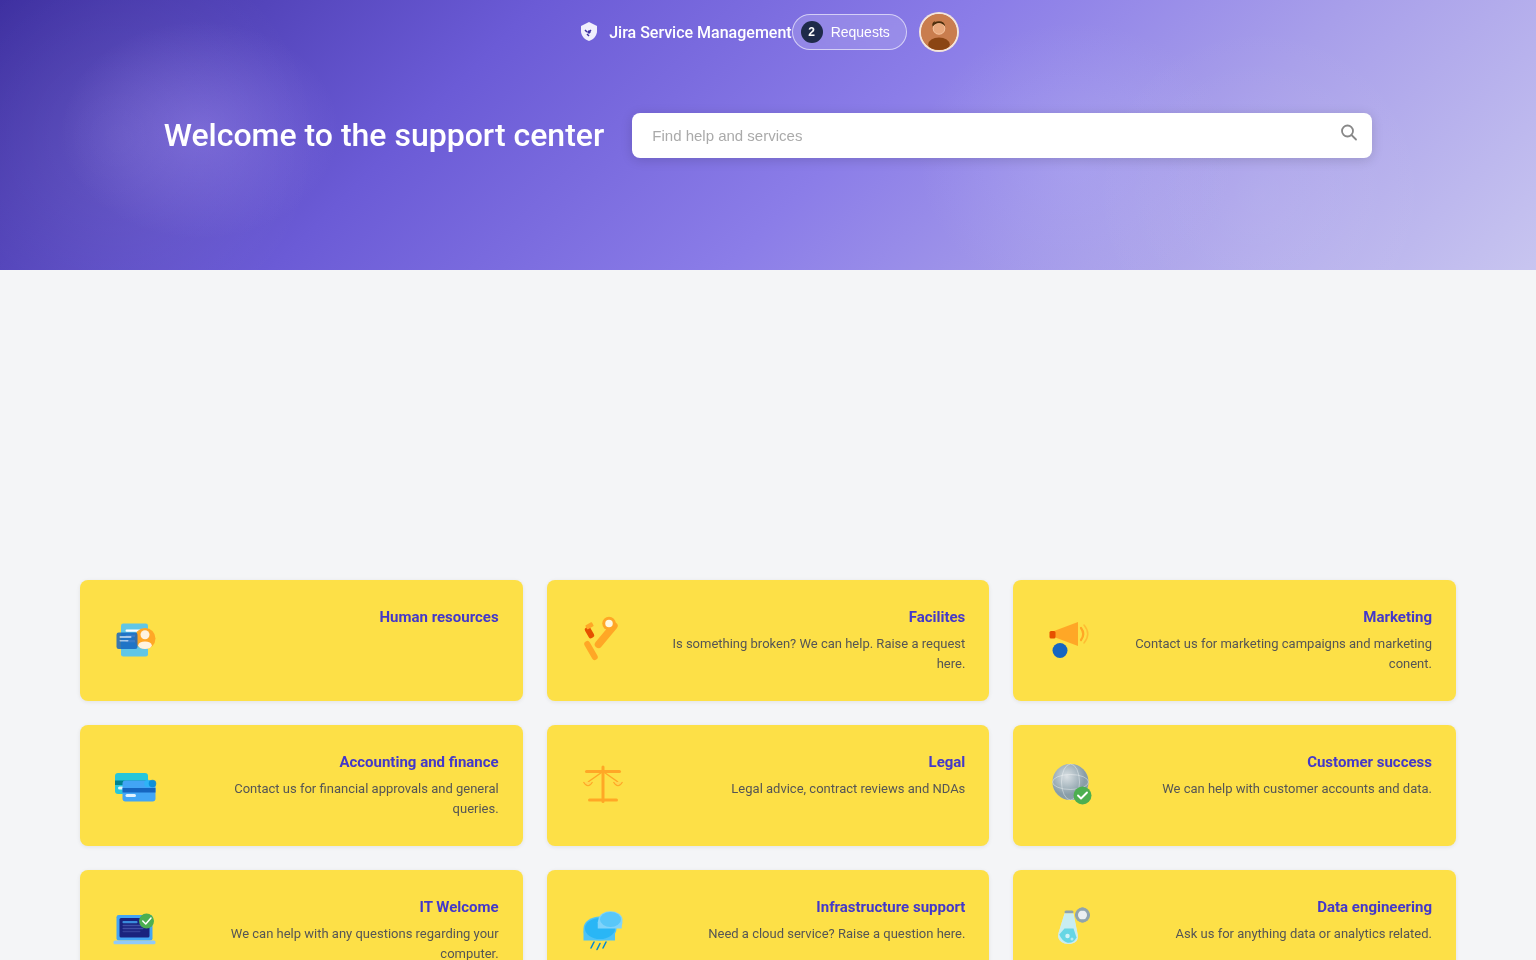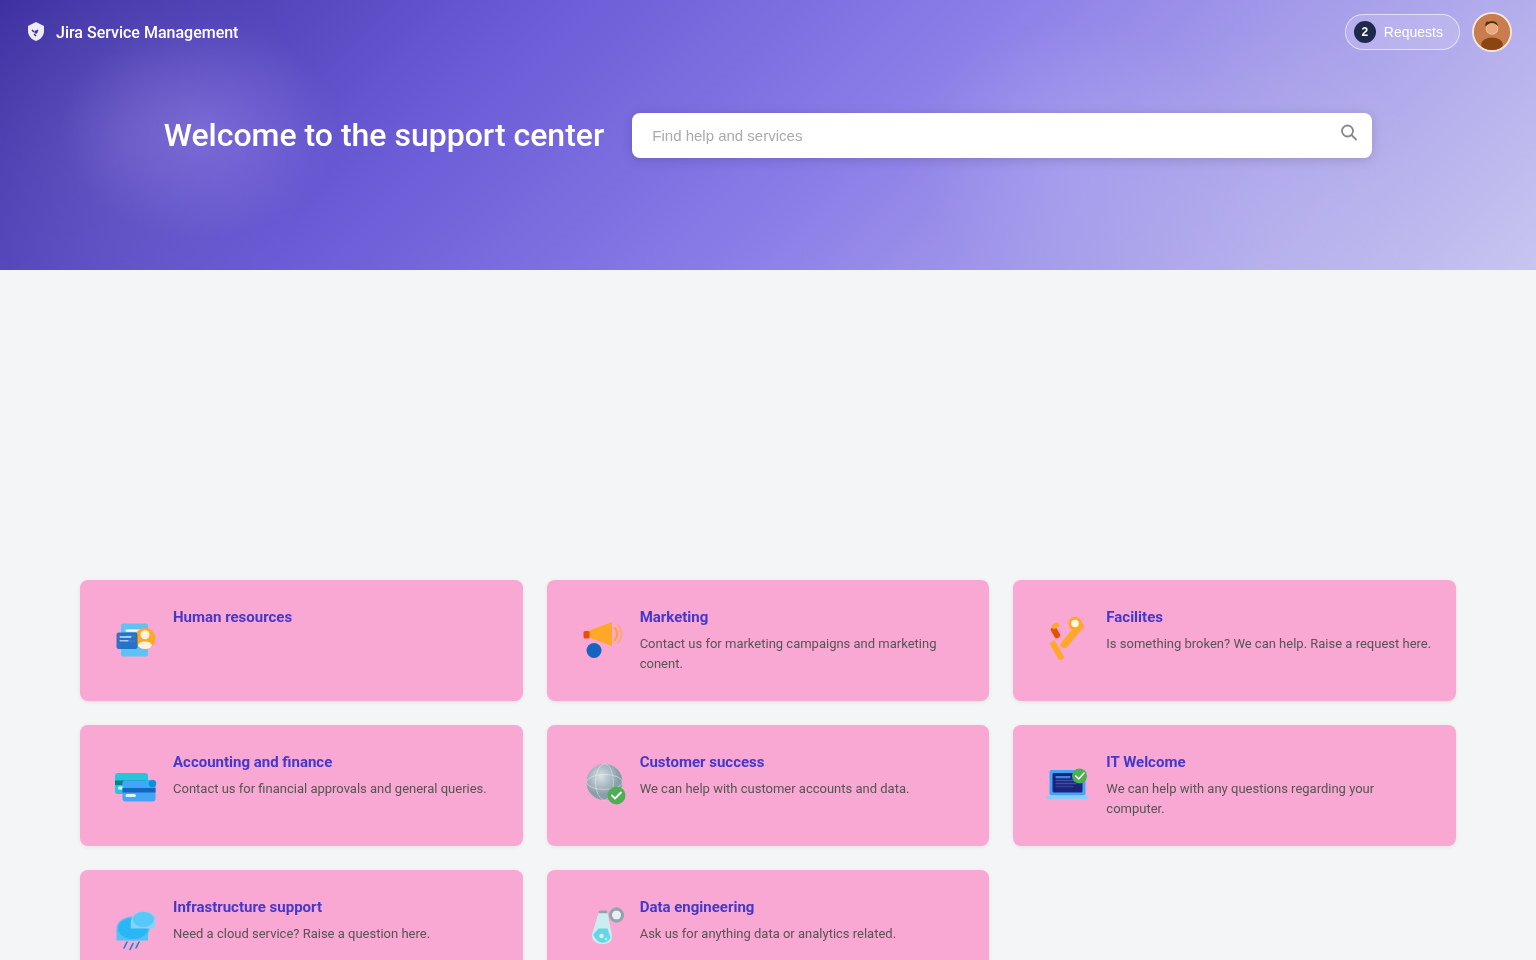--- a/index.html
+++ b/index.html
@@ -11,21 +11,21 @@
       width: 1536px;
     }
 
     
     .header {
       position: absolute;
       top: 0; left: 0; right: 0;
       height: 64px;
       display: flex;
       align-items: center;
-      justify-content: space-between;
+      justify-content: center;
       padding: 4px 24px;
       z-index: 10;
     }
 
     .logo-area {
       display: flex;
       align-items: center;
       gap: 8px;
       color: white;
       font-size: 16px;
@@ -179,29 +179,30 @@
       padding: 40px 80px 60px;
     }
 
     .grid {
       display: grid;
       grid-template-columns: repeat(3, 1fr);
       gap: 24px;
     }
 
     .card {
-      background: #f9a8d4;
+      background: #fde047;
       border-radius: 8px;
       padding: 28px 24px;
       display: flex;
       align-items: flex-start;
-      gap: 5px;
+      gap: 24px;
       box-shadow: 0 1px 4px rgba(0,0,0,0.08);
       cursor: pointer;
       transition: box-shadow 0.2s;
+      text-align: right;
     }
 
     .card-icon {
       width: 64px;
       height: 64px;
       flex-shrink: 0;
       display: flex;
       align-items: center;
       justify-content: center;
     }
@@ -296,73 +297,94 @@
     <rect x="14" y="30" width="28" height="22" rx="3" fill="#1565c0" opacity="0.85"></rect>
     <rect x="18" y="35" width="16" height="2" rx="1" fill="white" opacity="0.8"></rect>
     <rect x="18" y="40" width="12" height="2" rx="1" fill="white" opacity="0.6"></rect>
   </svg>
     </div>
     <div class="card-text">
       <div class="card-title">Human resources</div>
     </div>
   </div>
       <div class="card">
-    <div class="card-icon icon-marketing">
-      <svg viewBox="0 0 80 80" fill="none" xmlns="http://www.w3.org/2000/svg">
-
-    <path d="M20 28 L52 16 L52 48 L20 36 Z" fill="#ffa726"></path>
-    <rect x="14" y="28" width="8" height="10" rx="2" fill="#e65100"></rect>
-
-    <path d="M56 24 Q62 32 56 40" stroke="#ffa726" stroke-width="3" fill="none" stroke-linecap="round"></path>
-    <path d="M60 20 Q70 32 60 44" stroke="#ffa726" stroke-width="2" fill="none" stroke-linecap="round" opacity="0.6"></path>
-
-    <circle cx="28" cy="54" r="10" fill="#1565c0"></circle>
-  </svg>
-    </div>
-    <div class="card-text">
-      <div class="card-title">Marketing</div>
-      <div class="card-desc">Contact us for marketing campaigns and marketing conent.</div>
-    </div>
-  </div>
-      <div class="card">
     <div class="card-icon icon-facilities">
       <svg viewBox="0 0 80 80" fill="none" xmlns="http://www.w3.org/2000/svg">
 
     <rect x="38" y="12" width="10" height="42" rx="5" fill="#ffa726" transform="rotate(40 43 35)"></rect>
     <circle cx="48" cy="18" r="9" fill="#ffa726"></circle>
     <circle cx="48" cy="18" r="5" fill="#fff8e1"></circle>
 
     <rect x="20" y="40" width="8" height="28" rx="4" fill="#ffa726" transform="rotate(-30 24 54)"></rect>
     <rect x="18" y="22" width="8" height="16" rx="3" fill="#e65100" transform="rotate(-30 22 30)"></rect>
     <rect x="17" y="18" width="10" height="6" rx="1" fill="#ffa726" transform="rotate(-30 22 21)"></rect>
   </svg>
     </div>
     <div class="card-text">
       <div class="card-title">Facilites</div>
       <div class="card-desc">Is something broken? We can help. Raise a request here.</div>
+    </div>
+  </div>
+      <div class="card">
+    <div class="card-icon icon-marketing">
+      <svg viewBox="0 0 80 80" fill="none" xmlns="http://www.w3.org/2000/svg">
+
+    <path d="M20 28 L52 16 L52 48 L20 36 Z" fill="#ffa726"></path>
+    <rect x="14" y="28" width="8" height="10" rx="2" fill="#e65100"></rect>
+
+    <path d="M56 24 Q62 32 56 40" stroke="#ffa726" stroke-width="3" fill="none" stroke-linecap="round"></path>
+    <path d="M60 20 Q70 32 60 44" stroke="#ffa726" stroke-width="2" fill="none" stroke-linecap="round" opacity="0.6"></path>
+
+    <circle cx="28" cy="54" r="10" fill="#1565c0"></circle>
+  </svg>
+    </div>
+    <div class="card-text">
+      <div class="card-title">Marketing</div>
+      <div class="card-desc">Contact us for marketing campaigns and marketing conent.</div>
     </div>
   </div>
       <div class="card">
     <div class="card-icon icon-finance">
       <svg viewBox="0 0 80 80" fill="none" xmlns="http://www.w3.org/2000/svg">
 
     <rect x="12" y="24" width="44" height="28" rx="4" fill="#26c6da"></rect>
     <rect x="12" y="34" width="44" height="6" fill="#00838f"></rect>
     <rect x="16" y="42" width="14" height="4" rx="2" fill="#e0f7fa"></rect>
 
     <rect x="22" y="34" width="44" height="28" rx="4" fill="#42a5f5"></rect>
     <rect x="22" y="44" width="44" height="6" fill="#1565c0"></rect>
     <rect x="26" y="52" width="14" height="4" rx="2" fill="#e3f2fd"></rect>
     <circle cx="56" cy="38" r="5" fill="#29b6f6" opacity="0.8"></circle>
     <circle cx="62" cy="38" r="5" fill="#0288d1" opacity="0.8"></circle>
   </svg>
     </div>
     <div class="card-text">
       <div class="card-title">Accounting and finance</div>
       <div class="card-desc">Contact us for financial approvals and general queries.</div>
+    </div>
+  </div>
+      <div class="card">
+    <div class="card-icon icon-legal">
+      <svg viewBox="0 0 80 80" fill="none" xmlns="http://www.w3.org/2000/svg">
+
+    <rect x="38" y="14" width="4" height="50" rx="2" fill="#ffa726"></rect>
+    <rect x="20" y="58" width="40" height="4" rx="2" fill="#ffa726"></rect>
+
+    <line x1="40" y1="22" x2="20" y2="36" stroke="#ffa726" stroke-width="2"></line>
+    <path d="M14 36 Q20 46 26 36" fill="#ffd54f" stroke="#ffa726" stroke-width="1.5"></path>
+
+    <line x1="40" y1="22" x2="60" y2="36" stroke="#ffa726" stroke-width="2"></line>
+    <path d="M54 36 Q60 46 66 36" fill="#ffd54f" stroke="#ffa726" stroke-width="1.5"></path>
+
+    <rect x="16" y="20" width="48" height="4" rx="2" fill="#ffa726"></rect>
+  </svg>
+    </div>
+    <div class="card-text">
+      <div class="card-title">Legal</div>
+      <div class="card-desc">Legal advice, contract reviews and NDAs</div>
     </div>
   </div>
       <div class="card">
     <div class="card-icon icon-customer">
       <svg viewBox="0 0 80 80" fill="none" xmlns="http://www.w3.org/2000/svg">
 
     <circle cx="42" cy="36" r="24" fill="#b0bec5"></circle>
     <circle cx="42" cy="36" r="24" fill="url(#globe-grad)" opacity="0.7"></circle>
     <ellipse cx="42" cy="36" rx="12" ry="24" fill="none" stroke="white" stroke-width="1" opacity="0.5"></ellipse>
     <ellipse cx="42" cy="36" rx="24" ry="10" fill="none" stroke="white" stroke-width="1" opacity="0.5"></ellipse>

